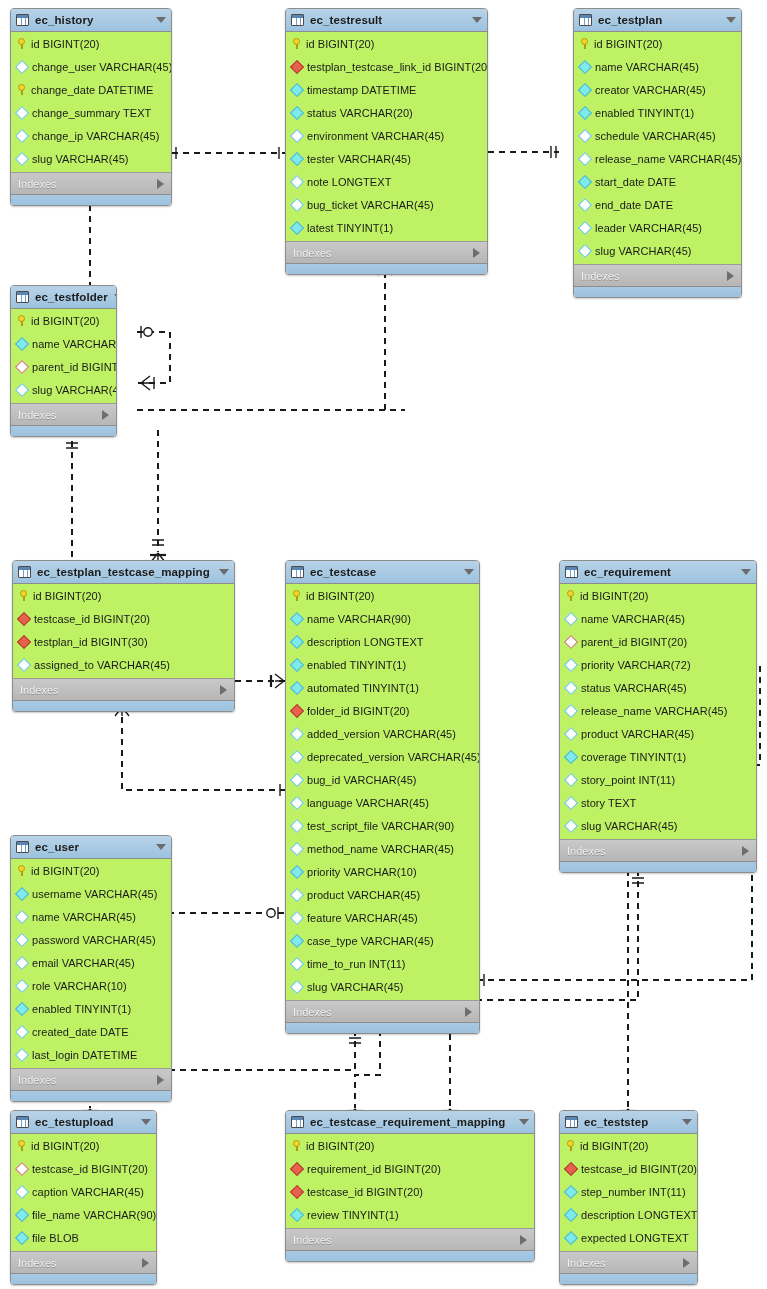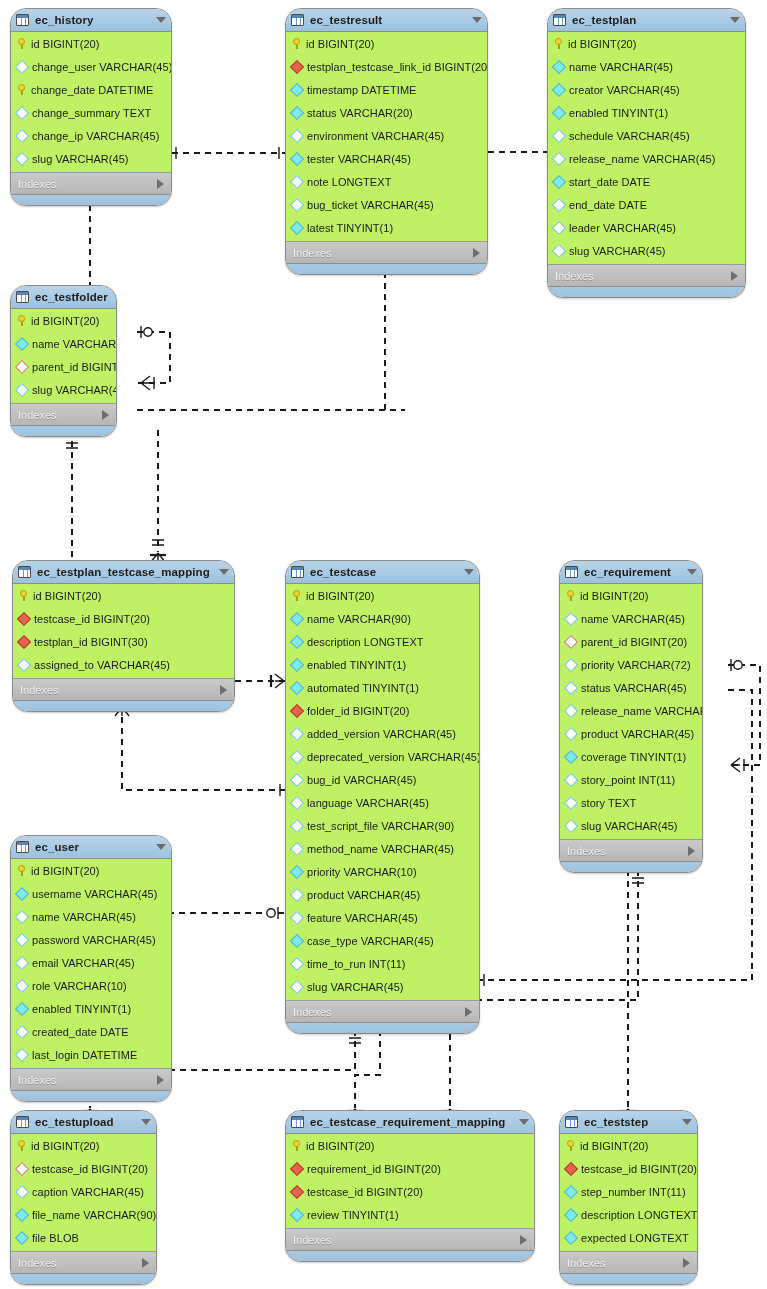--- a/index.html
+++ b/index.html
@@ -9,21 +9,21 @@
     font-family:"Liberation Sans","DejaVu Sans",sans-serif;
     overflow:hidden;
     position:relative;
   }
   #canvas{position:absolute;inset:0;width:767px;height:1289px;}
   #wires{position:absolute;left:0;top:0;width:767px;height:1289px;pointer-events:none;}
 
   .table-box{
     position:absolute;
     border:1px solid #8d8d8d;
-    border-radius:16px;
+    border-radius:4px;
     background:#ffffff;
     box-sizing:border-box;
     box-shadow:0 1px 2px rgba(0,0,0,.22);
     overflow:hidden;
   }
   .tbl-header{
     height:23px;
     background:linear-gradient(#b8d3e8,#9cc2de);
     border-bottom:1px solid #8d8d8d;
     display:flex;align-items:center;
@@ -297,21 +297,21 @@
             <span class="gly gly-dia d-cyan-fill"></span>
             <span class="col-label">latest TINYINT(1)</span>
           </div>
         </div>
         <div class="tbl-indexes">
           <span class="idx-label">Indexes</span>
           <span class="idx-caret"></span>
         </div>
         <div class="tbl-foot"></div>
       </div>
-      <div class="table-box" style="left: 547px; top: 8px; width: 199px;">
+      <div class="table-box" style="left: 573px; top: 8px; width: 169px;">
         <div class="tbl-header">
           <span class="tbl-icon"></span>
           <span class="tbl-title">ec_testplan</span>
           <span class="tbl-caret"></span>
         </div>
         <div class="cols">
           <div class="col-row">
             <span class="gly gly-key"></span>
             <span class="col-label">id BIGINT(20)</span>
           </div>
@@ -497,21 +497,21 @@
             <span class="gly gly-dia d-cyan-open"></span>
             <span class="col-label">slug VARCHAR(45)</span>
           </div>
         </div>
         <div class="tbl-indexes">
           <span class="idx-label">Indexes</span>
           <span class="idx-caret"></span>
         </div>
         <div class="tbl-foot"></div>
       </div>
-      <div class="table-box" style="left: 559px; top: 560px; width: 144px;">
+      <div class="table-box" style="left: 559px; top: 560px; width: 198px;">
         <div class="tbl-header">
           <span class="tbl-icon"></span>
           <span class="tbl-title">ec_requirement</span>
           <span class="tbl-caret"></span>
         </div>
         <div class="cols">
           <div class="col-row">
             <span class="gly gly-key"></span>
             <span class="col-label">id BIGINT(20)</span>
           </div>

